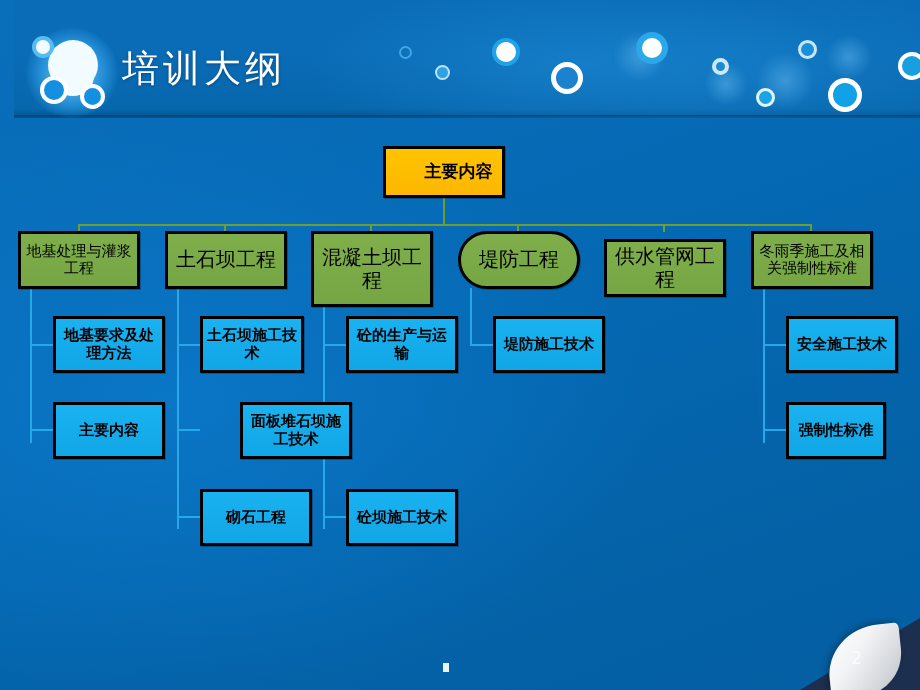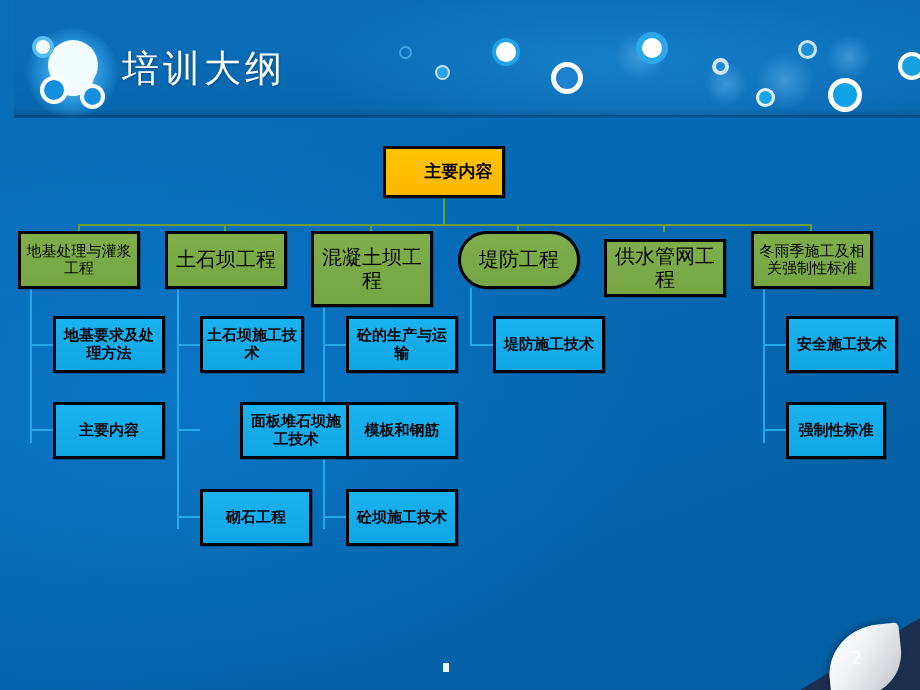--- a/index.html
+++ b/index.html
@@ -181,21 +181,20 @@
     <div class="node cat two-line" style="left:751px;top:231px;width:122px;height:58px;">冬雨季施工及相关强制性标准</div>
 
     <div class="node leaf two-line" style="left:53px;top:316px;width:112px;height:57px;">地基要求及处理方法</div>
     <div class="node leaf" style="left:53px;top:402px;width:112px;height:57px;">主要内容</div>
 
     <div class="node leaf two-line" style="left:200px;top:316px;width:104px;height:57px;">土石坝施工技术</div>
     <div class="node leaf two-line" style="left:200px;top:402px;width:112px;height:57px;margin-left:40px;">面板堆石坝施工技术</div>
     <div class="node leaf" style="left:200px;top:489px;width:112px;height:57px;">砌石工程</div>
 
     <div class="node leaf two-line" style="left:346px;top:316px;width:112px;height:57px;">砼的生产与运输</div>
-    <div class="node leaf" style="left:346px;top:402px;width:112px;height:57px;">模板和钢筋</div>
     <div class="node leaf" style="left:346px;top:489px;width:112px;height:57px;">砼坝施工技术</div>
 
     <div class="node leaf" style="left:493px;top:316px;width:112px;height:57px;">堤防施工技术</div>
 
     <div class="node leaf" style="left:786px;top:316px;width:112px;height:57px;">安全施工技术</div>
     <div class="node leaf" style="left:786px;top:402px;width:100px;height:57px;">强制性标准</div>
   </div>
 
   <div id="footer-dot"></div>
 

